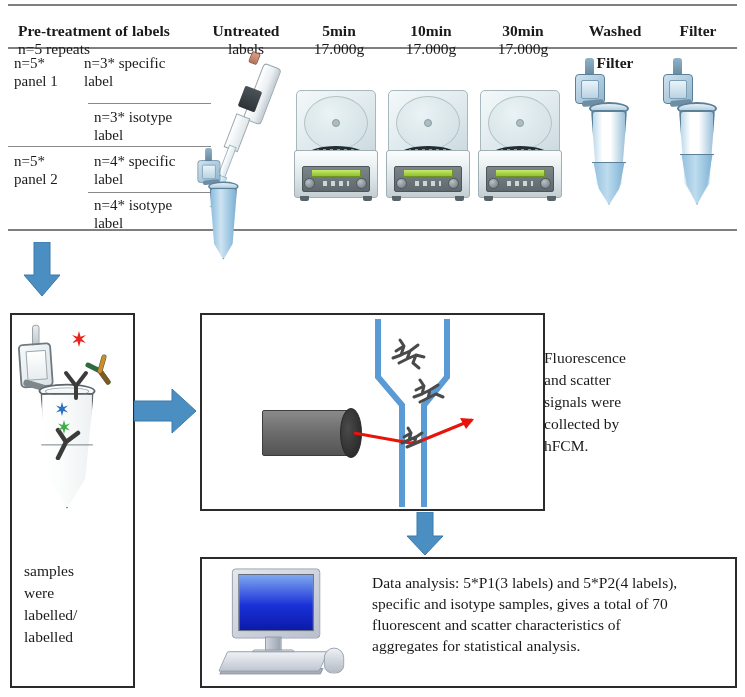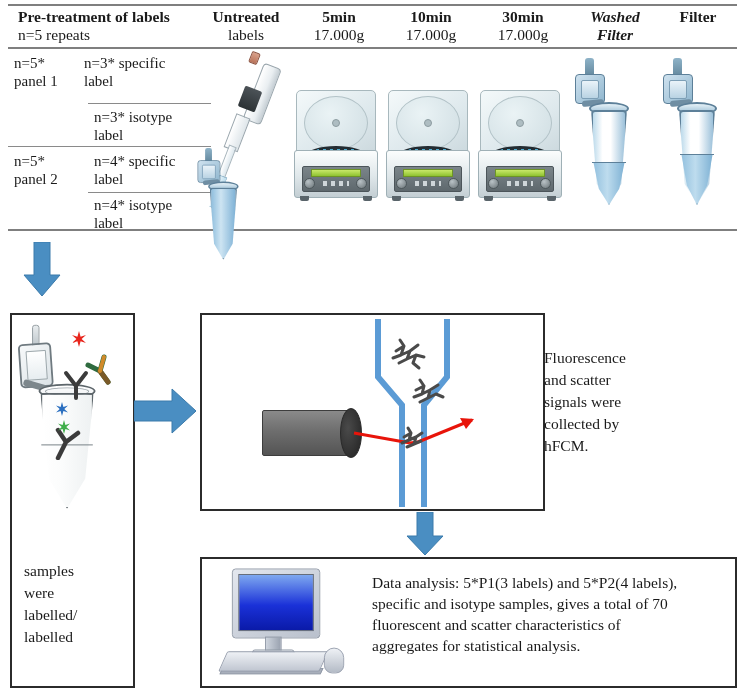--- a/index.html
+++ b/index.html
@@ -12,21 +12,21 @@
     overflow: hidden;
   }
 
   
   #table-section { position: absolute; left: 0; top: 0; width: 745px; height: 232px; }
 
   .hrule { position: absolute; left: 8px; width: 729px; background: #7f7f7f; height: 2px; }
   .subrule { position: absolute; background: #8a8a8a; height: 1px; }
 
   .hdr { position: absolute; text-align: center; line-height: 1.18; font-size: 15.5px; }
-  .hdr .b { font-weight: bold; display: block; }
+  .hdr .b { font-weight: bold; display: block; margin-top: 14px; }
   .hdr .n { font-weight: normal; display: block; }
 
   .cellTxt { position: absolute; font-size: 15px; line-height: 1.2; }
 
   
   .art { position: absolute; }
 
   
   .cent { width: 92px; height: 118px; }
   .cent .body {
@@ -230,21 +230,21 @@
     <span class="n">17.000g</span>
   </div>
   <div class="hdr" style="left:385px; top:8px; width:92px;">
     <span class="b">10min</span>
     <span class="n">17.000g</span>
   </div>
   <div class="hdr" style="left:477px; top:8px; width:92px;">
     <span class="b">30min</span>
     <span class="n">17.000g</span>
   </div>
-  <div class="hdr" style="left:565px; top:8px; width:100px;font-style:italic;">
+  <div class="hdr" style="left:565px; top:8px; width:100px;">
     <span class="b">Washed</span>
     <span class="b">Filter</span>
   </div>
   <div class="hdr" style="left:658px; top:8px; width:80px;">
     <span class="b">Filter</span>
   </div>
 
   <div class="cellTxt" style="left:14px; top:54px;">
     <div>n=5*</div>
     <div>panel 1</div>

